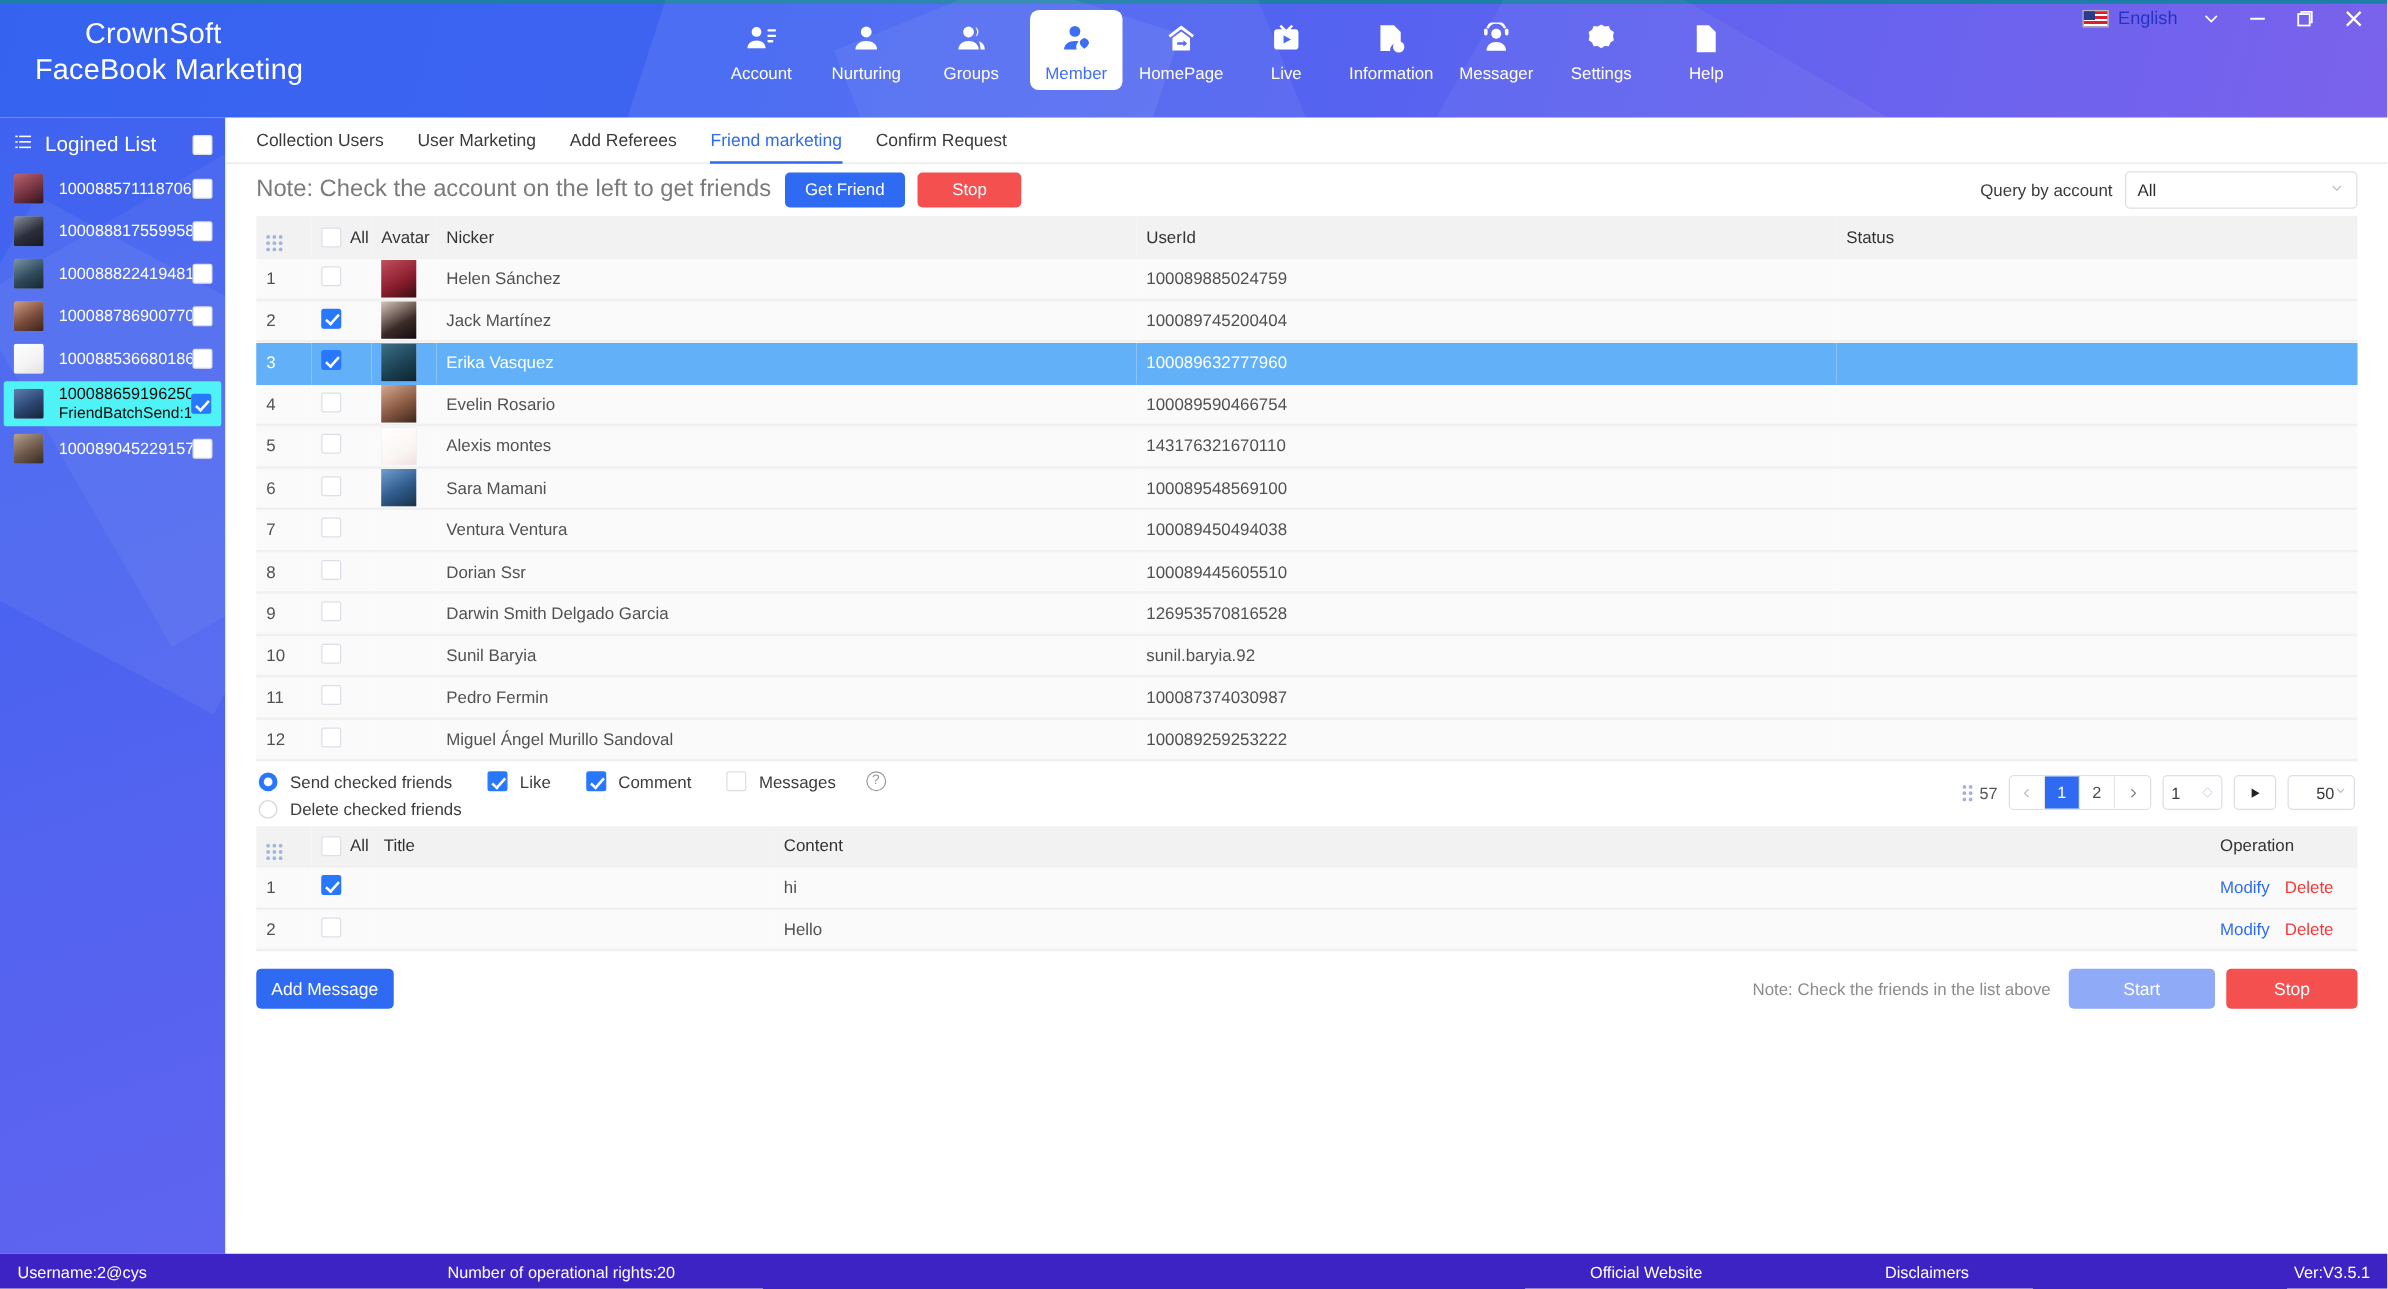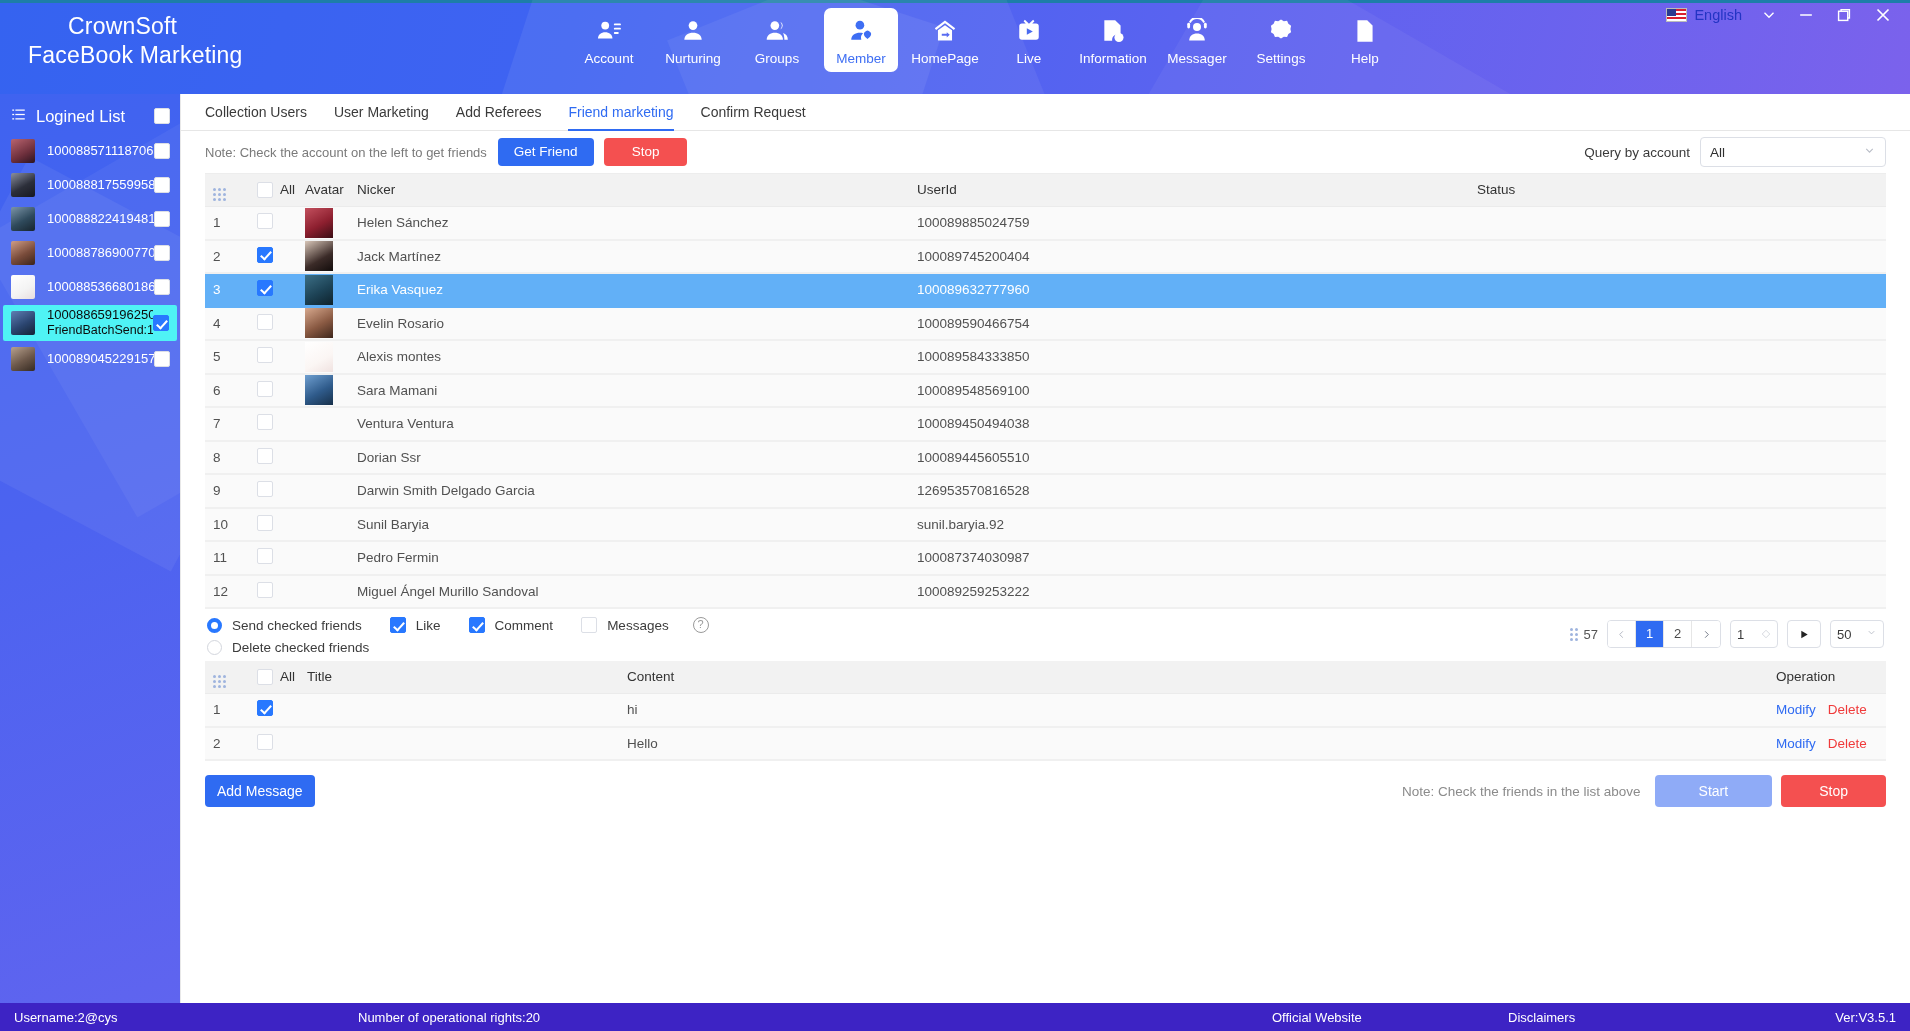--- a/index.html
+++ b/index.html
@@ -186,21 +186,21 @@
     border-bottom: 2px solid transparent;
   }
   .tab.active { color: #2f6bf2; border-bottom-color: #2f6bf2; }
 
   .toolbar {
     height: 42px;
     display: flex; align-items: center;
     padding: 0 24px 0 24px;
     flex: 0 0 42px;
   }
-  .note { font-size: 13px; color: #7a7a7a; }
+  .note { font-size: 19px; color: #7a7a7a; }
   .btn {
     border: none; border-radius: 4px;
     color: #fff; font-size: 13.5px;
     padding: 0 16px; height: 28px; line-height: 28px;
     cursor: pointer;
     font-family: inherit;
   }
   .btn-primary { background: #2f6bf2; }
   .btn-danger  { background: #f45050; }
   .btn-disabled { background: #8fabf7; }
@@ -307,21 +307,21 @@
     background: #fff;
   }
   .pnum .v { flex: 1; }
   .pgo {
     width: 34px; height: 28px; border: 1px solid #dcdfe6; border-radius: 4px;
     display: flex; align-items: center; justify-content: center; cursor: pointer;
     color: #333; font-size: 11px; background: #fff;
   }
   .psize {
     width: 54px; height: 28px; border: 1px solid #dcdfe6; border-radius: 4px;
-    display: flex; align-items: center; padding: 0 6px; font-size: 13px; color: #3a3a3a;
+    display: flex; align-items: center; padding: 0 22px; font-size: 13px; color: #3a3a3a;
     background: #fff; cursor: pointer;
   }
   .psize .v { flex: 1; }
 
   
   .msg-wrap { margin: 0 24px; flex: 0 0 auto; }
   .m-drag { width: 44px; }
   .m-chk  { width: 50px; }
   .m-title{ width: 320px; }
   .m-content { width: auto; }
@@ -673,21 +673,21 @@
                 <td>100089590466754</td>
                 <td></td>
               </tr>
               <tr>
                 <td class="num">5</td>
                 <td><span class="chk"></span></td>
                 <td>
                   <span class="avimg" style="background-image:linear-gradient(150deg,#ffffff,#fbf6f4 60%,#f0e2e0)"></span>
                 </td>
                 <td>Alexis montes</td>
-                <td>100089584333850</td>
+                <td>143176321670110</td>
                 <td></td>
               </tr>
               <tr>
                 <td class="num">6</td>
                 <td><span class="chk"></span></td>
                 <td>
                   <span class="avimg" style="background-image:linear-gradient(150deg,#6f9fd0,#2f5b8b 55%,#17304a)"></span>
                 </td>
                 <td>Sara Mamani</td>
                 <td>100089548569100</td>

